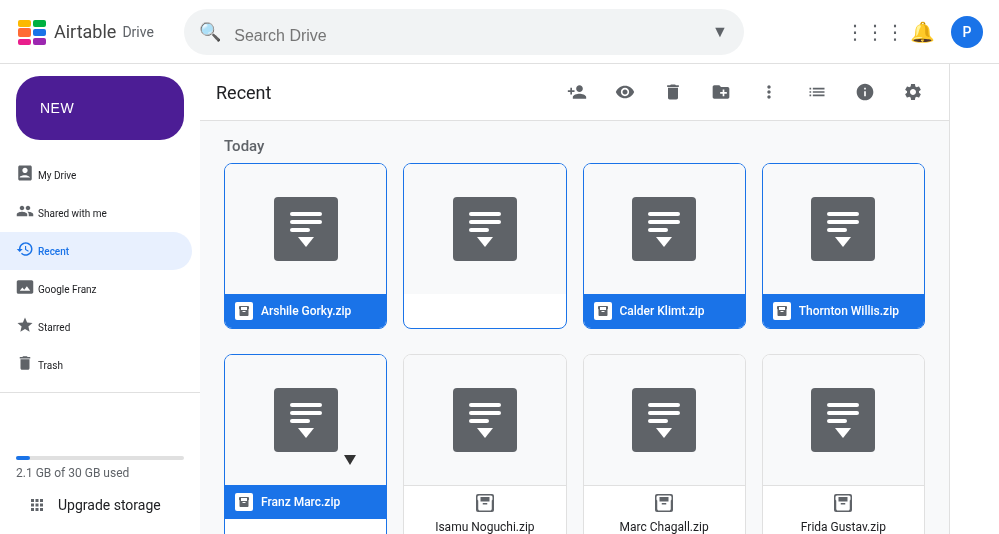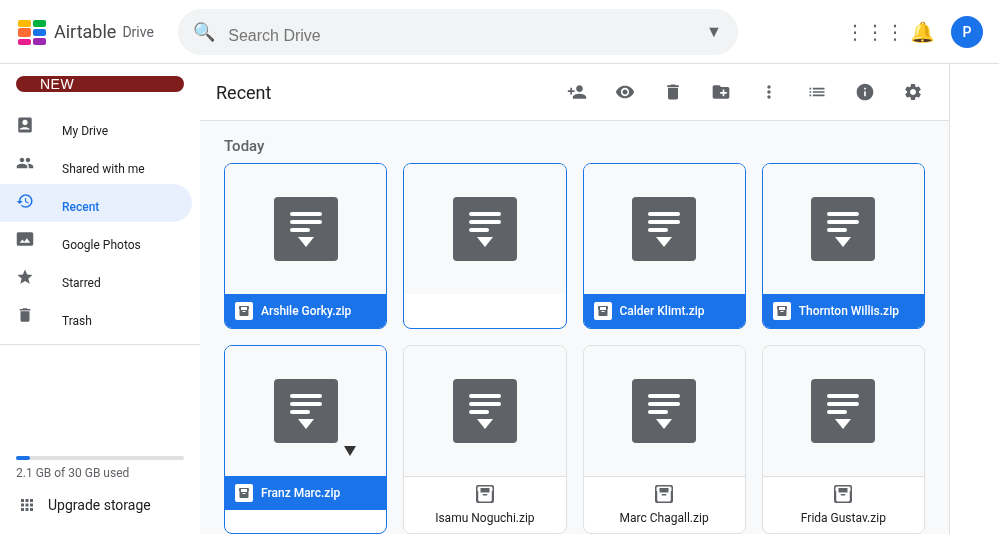--- a/index.html
+++ b/index.html
@@ -6,21 +6,21 @@
     body { font-family: 'Roboto', Arial, sans-serif; background: #fff; width: 999px; height: 534px; overflow: hidden; display: flex; flex-direction: column; }
 
     
     .top-nav {
       height: 64px;
       background: #fff;
       border-bottom: 1px solid #e0e0e0;
       display: flex;
       align-items: center;
       padding: 0 16px;
-      gap: 16px;
+      gap: 22px;
       flex-shrink: 0;
       z-index: 10;
     }
     .logo-area {
       display: flex;
       align-items: center;
       gap: 6px;
       margin-right: 8px;
     }
     .logo-icon {
@@ -95,41 +95,41 @@
       width: 200px;
       flex-shrink: 0;
       padding: 12px 0;
       background: #fff;
       display: flex;
       flex-direction: column;
       overflow-y: auto;
     }
     .new-btn {
       margin: 0 16px 16px 16px;
-      background: #7f1d1d;
+      background: #4c1d95;
       color: #fff;
       border: none;
       border-radius: 24px;
-      padding: 0 24px;
+      padding: 24px 24px;
       font-size: 14px;
       font-weight: 500;
       cursor: pointer;
       display: flex;
       align-items: center;
       gap: 8px;
       letter-spacing: 0.5px;
     }
     .sidebar-item {
       display: flex;
-      align-items: flex-end;
-      gap: 28px;
+      align-items: center;
+      gap: 4px;
       padding: 8px 16px;
       border-radius: 0 24px 24px 0;
       cursor: pointer;
-      font-size: 12px;
+      font-size: 10px;
       color: #202124;
       margin-right: 8px;
     }
     .sidebar-item.active { background: #e8f0fe; font-weight: 500; color: #1a73e8; }
     .sidebar-item .icon { font-size: 18px; color: #5f6368; }
     .sidebar-item.active .icon { color: #1a73e8; }
     .sidebar-divider { height: 1px; background: #e0e0e0; margin: 8px 0; }
     .storage-info {
       padding: 8px 16px;
       font-size: 12px;
@@ -146,21 +146,21 @@
     .storage-bar-fill {
       height: 100%;
       background: #1a73e8;
       border-radius: 2px;
       width: 8.3%;
     }
     .upgrade-btn {
       display: flex;
       align-items: center;
       gap: 12px;
-      padding: 8px 18px;
+      padding: 8px 28px;
       cursor: pointer;
       font-size: 14px;
       color: #202124;
       border-radius: 0 24px 24px 0;
       margin-right: 8px;
     }
 
     
     .content-area {
       flex: 1;
@@ -202,21 +202,21 @@
     .section-label {
       font-size: 15px;
       color: #5f6368;
       padding: 8px 0;
       font-weight: 500;
     }
     .files-grid {
       display: grid;
       grid-template-columns: repeat(4, 1fr);
       gap: 16px;
-      margin-bottom: 16px;
+      margin-bottom: 25px;
     }
     .file-card {
       background: #fff;
       border: 1px solid #e0e0e0;
       border-radius: 8px;
       overflow: hidden;
       cursor: pointer;
       transition: box-shadow 0.2s;
     }
     .file-card.selected { border-color: #1a73e8; }
@@ -370,21 +370,21 @@
       </span>
       <span>Recent</span>
     </div>
 
     <div class="sidebar-item">
       <span class="icon">
         <svg width="18" height="18" viewBox="0 0 24 24" fill="#5f6368">
             <path d="M21 3H3C2 3 1 4 1 5v14c0 1.1.9 2 2 2h18c1 0 2-1 2-2V5c0-1-1-2-2-2zM5 17l3.5-4.5 2.5 3.01L14.5 11l4.5 6H5z"></path>
           </svg>
       </span>
-      <span>Google Photos</span>
+      <span>Google Franz</span>
     </div>
 
     <div class="sidebar-item">
       <span class="icon">
         <svg width="18" height="18" viewBox="0 0 24 24" fill="#5f6368">
             <path d="M12 17.27L18.18 21l-1.64-7.03L22 9.24l-7.19-.61L12 2 9.19 8.63 2 9.24l5.46 4.73L5.82 21z"></path>
           </svg>
       </span>
       <span>Starred</span>
     </div>

